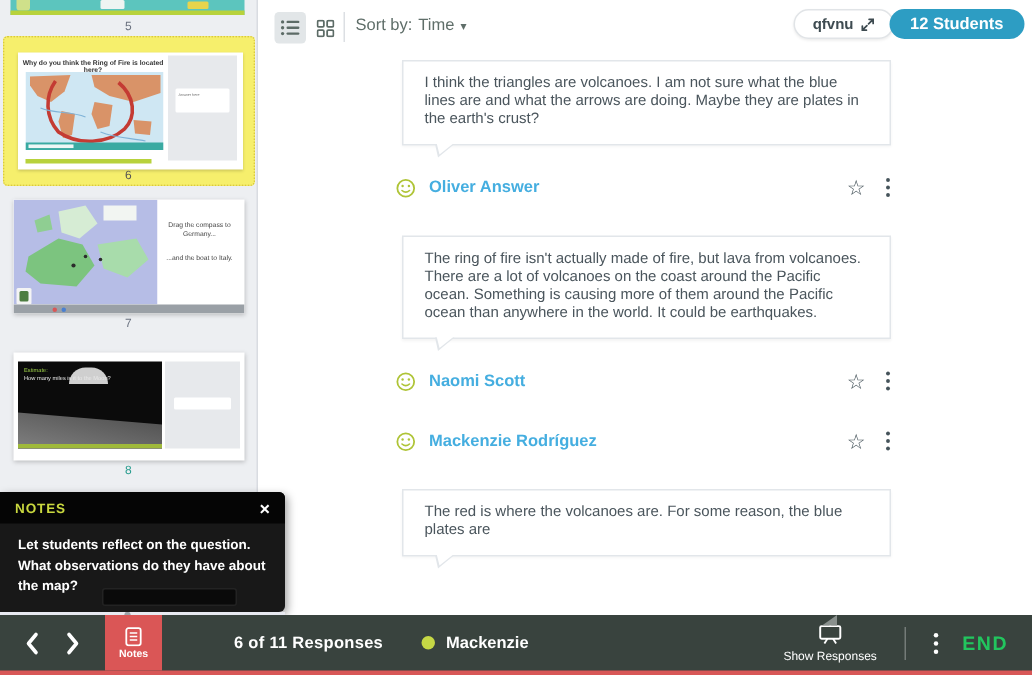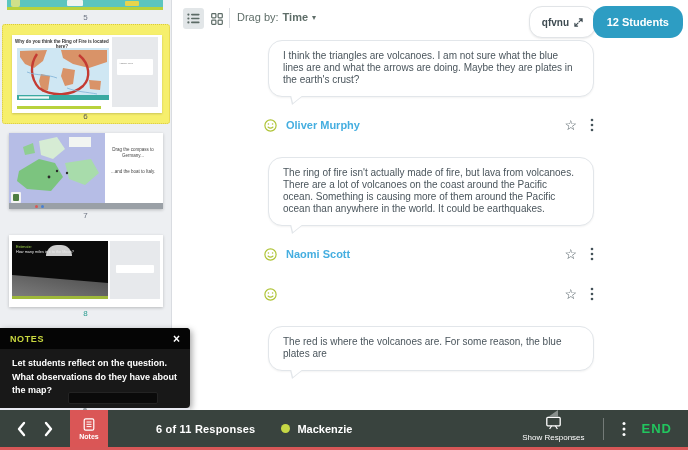--- a/index.html
+++ b/index.html
@@ -71,30 +71,30 @@
 
   
   .topbar { position:absolute; left:173px; top:0; right:0; height:36px; background:#fff; }
   .viewbtn { position:absolute; top:8px; width:21px; height:21px; border:none; background:transparent;
     display:flex; align-items:center; justify-content:center; border-radius:3px; cursor:pointer; }
   .viewbtn.sel { background:#e2e6e8; }
   .vb-list { left:10px; } .vb-grid { left:33px; }
   .top-divider { position:absolute; left:56px; top:8px; width:1px; height:20px; background:#dcdfe3; }
   .sortrow { position:absolute; left:64px; top:11px; display:flex; align-items:center; gap:4px;
     font-size:11px; color:#5f6e69; cursor:pointer; }
-  .sortrow b { font-weight:bold; }
+  .sortrow b { font-weight:normal; }
   .caret { font-size:8px; color:#5f6e69; }
-  .pill { position:absolute; top:6px; height:32px; display:flex; align-items:center; border-radius:13px; cursor:pointer; }
+  .pill { position:absolute; top:6px; height:20px; display:flex; align-items:center; border-radius:13px; cursor:pointer; }
   .code-pill { right:92px; padding:0 12px; gap:5px; background:#fff; border:1px solid #e1e4e7;
     box-shadow:0 1px 2px rgba(0,0,0,.08); font-size:10px; font-weight:bold; color:#3e4b51; }
   .students-pill { right:5px; padding:0 14px; background:#2d9dc3; color:#fff; font-size:11px; font-weight:bold; border:none;text-align:right; }
 
   
   .responses { position:absolute; left:268px; top:36px; width:326px; }
-  .bubble { position:relative; background:#fff; border:1px solid #e2e6ea; border-radius:14px;
+  .bubble { position:relative; background:#fff; border:1px solid #e2e6ea; border-radius:0;
     padding:9px 14px 10px; font-size:10px; line-height:12px; color:#4a555c;
     box-shadow:0 1px 2px rgba(0,0,0,.05); margin:0 0 20px 0; }
   .bubble.first { margin-top:4px; }
   .bubble::before { content:""; position:absolute; left:21px; bottom:-9px; width:0; height:0;
     border-style:solid; border-width:9px 11px 0 2px; border-color:#e2e6ea transparent transparent transparent; }
   .bubble::after { content:""; position:absolute; left:22px; bottom:-7px; width:0; height:0;
     border-style:solid; border-width:8px 10px 0 2px; border-color:#fff transparent transparent transparent; }
   .meta { display:flex; align-items:center; gap:9px; margin:0 0 24px -4px; height:16px; }
   .name { color:#45aee0; font-weight:bold; font-size:11px; }
   .meta-actions { margin-left:auto; display:flex; align-items:center; gap:13px; }
@@ -227,21 +227,21 @@
   <button class="viewbtn vb-grid">
     <svg width="12" height="12" viewBox="0 0 12 12">
       <rect x="0.7" y="0.7" width="4.2" height="4.2" rx="0.8" fill="none" stroke="#5c6b66" stroke-width="1.2"></rect>
       <rect x="7.1" y="0.7" width="4.2" height="4.2" rx="0.8" fill="none" stroke="#5c6b66" stroke-width="1.2"></rect>
       <rect x="0.7" y="7.1" width="4.2" height="4.2" rx="0.8" fill="none" stroke="#5c6b66" stroke-width="1.2"></rect>
       <rect x="7.1" y="7.1" width="4.2" height="4.2" rx="0.8" fill="none" stroke="#5c6b66" stroke-width="1.2"></rect>
     </svg>
   </button>
   <div class="top-divider"></div>
   <div class="sortrow">
-    <span>Drag by:</span>
+    <span>Sort by:</span>
     <b>Time</b>
     <span class="caret">▾</span>
   </div>
   <div class="pill code-pill">
     <span>qfvnu</span>
     <svg width="9" height="9" viewBox="0 0 10 10">
       <path d="M6 1 H9 V4 M9 1 L5.6 4.4 M4 9 H1 V6 M1 9 L4.4 5.6" fill="none" stroke="#3e4b51" stroke-width="1.3" stroke-linecap="round"></path>
     </svg>
   </div>
   <button class="pill students-pill">12 Students</button>
@@ -251,21 +251,21 @@
 
   <div>
     <div class="bubble first">I think the triangles are volcanoes. I am not sure what the blue lines are and what the arrows are doing. Maybe they are plates in the earth's crust?</div>
     <div class="meta">
       <svg width="13" height="13" viewBox="0 0 13 13">
         <circle cx="6.5" cy="6.5" r="5.6" fill="none" stroke="#afc437" stroke-width="1.2"></circle>
         <circle cx="4.4" cy="5" r="0.8" fill="#afc437"></circle>
           <circle cx="8.6" cy="5" r="0.8" fill="#afc437"></circle>
         <path d="M4 8 Q6.5 10.2 9 8" fill="none" stroke="#afc437" stroke-width="1.1" stroke-linecap="round"></path>
       </svg>
-      <span class="name">Oliver Murphy</span>
+      <span class="name">Oliver Answer</span>
       <span class="meta-actions">
         <span class="star">☆</span>
         <span class="vdots">
           <svg width="4" height="14" viewBox="0 0 4 14">
               <circle cx="2" cy="2" r="1.3" fill="#45535a"></circle>
               <circle cx="2" cy="7" r="1.3" fill="#45535a"></circle>
               <circle cx="2" cy="12" r="1.3" fill="#45535a"></circle>
             </svg>
         </span>
       </span>
@@ -296,20 +296,21 @@
   </div>
 
   <div>
     <div class="meta">
       <svg width="13" height="13" viewBox="0 0 13 13">
         <circle cx="6.5" cy="6.5" r="5.6" fill="none" stroke="#afc437" stroke-width="1.2"></circle>
         <circle cx="4.4" cy="5" r="0.8" fill="#afc437"></circle>
           <circle cx="8.6" cy="5" r="0.8" fill="#afc437"></circle>
         <path d="M4 8 Q6.5 10.2 9 8" fill="none" stroke="#afc437" stroke-width="1.1" stroke-linecap="round"></path>
       </svg>
+      <span class="name">Mackenzie Rodríguez</span>
       <span class="meta-actions">
         <span class="star">☆</span>
         <span class="vdots">
           <svg width="4" height="14" viewBox="0 0 4 14">
               <circle cx="2" cy="2" r="1.3" fill="#45535a"></circle>
               <circle cx="2" cy="7" r="1.3" fill="#45535a"></circle>
               <circle cx="2" cy="12" r="1.3" fill="#45535a"></circle>
             </svg>
         </span>
       </span>

